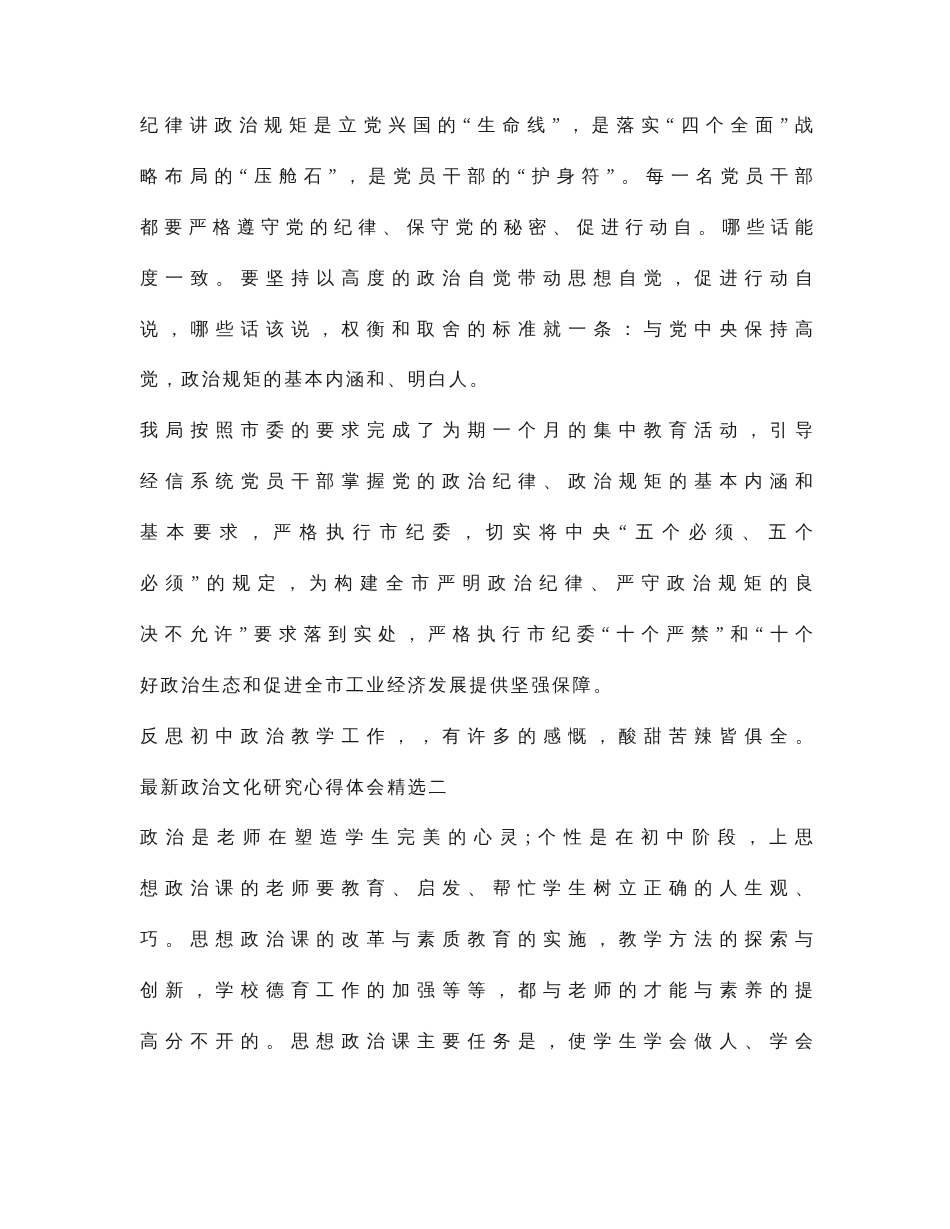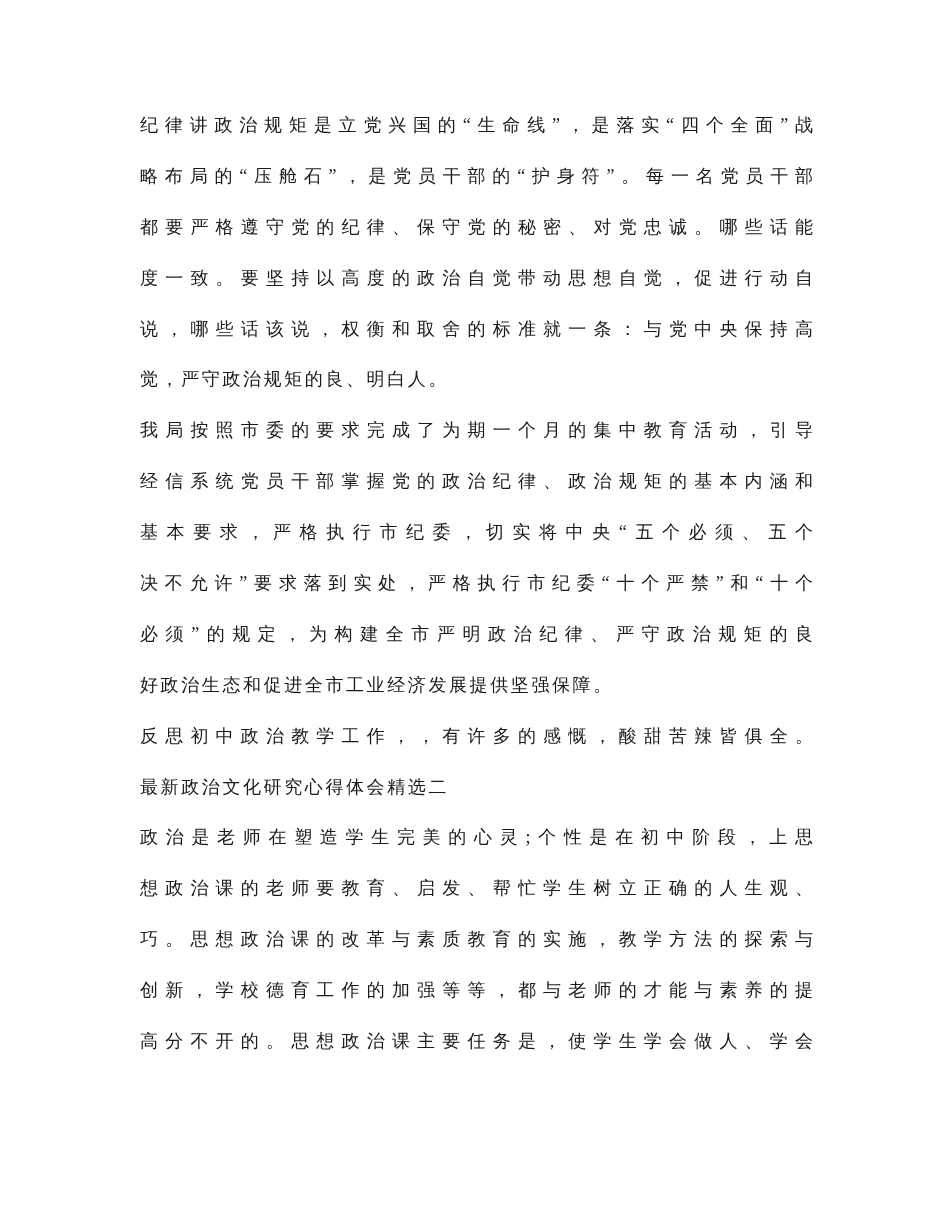--- a/index.html
+++ b/index.html
@@ -49,29 +49,29 @@
     letter-spacing: 2.6px;
   }
 </style>
 </head>
 <body>
 
 <div class="doc-page">
   <div class="text-block">
     <div class="line full">纪律讲政治规矩是立党兴国的“生命线”，是落实“四个全面”战</div>
     <div class="line full">略布局的“压舱石”，是党员干部的“护身符”。每一名党员干部</div>
-    <div class="line full">都要严格遵守党的纪律、保守党的秘密、对党忠诚。哪些话能</div>
+    <div class="line full">都要严格遵守党的纪律、保守党的秘密、促进行动自。哪些话能</div>
     <div class="line full">度一致。要坚持以高度的政治自觉带动思想自觉，促进行动自</div>
     <div class="line full">说，哪些话该说，权衡和取舍的标准就一条：与党中央保持高</div>
-    <div class="line end">觉，严守政治规矩的良、明白人。</div>
+    <div class="line end">觉，政治规矩的基本内涵和、明白人。</div>
     <div class="line full">我局按照市委的要求完成了为期一个月的集中教育活动，引导</div>
     <div class="line full">经信系统党员干部掌握党的政治纪律、政治规矩的基本内涵和</div>
     <div class="line full">基本要求，严格执行市纪委，切实将中央“五个必须、五个</div>
+    <div class="line full">必须”的规定，为构建全市严明政治纪律、严守政治规矩的良</div>
     <div class="line full">决不允许”要求落到实处，严格执行市纪委“十个严禁”和“十个</div>
-    <div class="line full">必须”的规定，为构建全市严明政治纪律、严守政治规矩的良</div>
     <div class="line end">好政治生态和促进全市工业经济发展提供坚强保障。</div>
     <div class="line full">反思初中政治教学工作，，有许多的感慨，酸甜苦辣皆俱全。</div>
     <div class="line end">最新政治文化研究心得体会精选二</div>
     <div class="line full">政治是老师在塑造学生完美的心灵;个性是在初中阶段，上思</div>
     <div class="line full">想政治课的老师要教育、启发、帮忙学生树立正确的人生观、</div>
     <div class="line full">巧。思想政治课的改革与素质教育的实施，教学方法的探索与</div>
     <div class="line full">创新，学校德育工作的加强等等，都与老师的才能与素养的提</div>
     <div class="line full">高分不开的。思想政治课主要任务是，使学生学会做人、学会</div>
   </div>
 </div>

